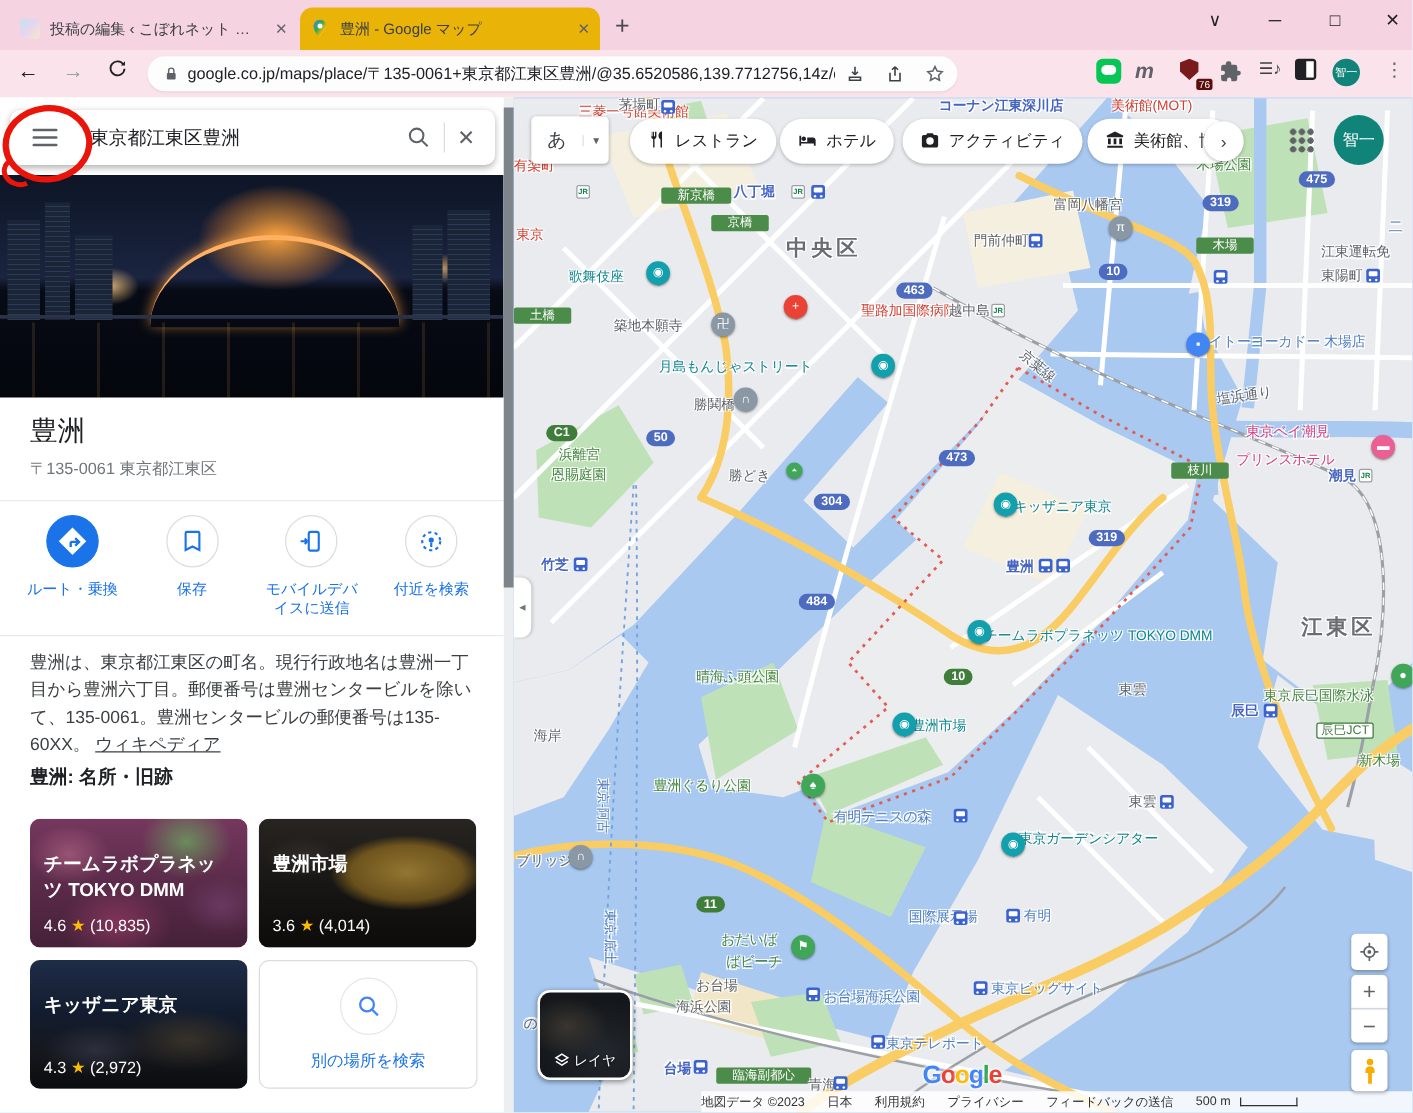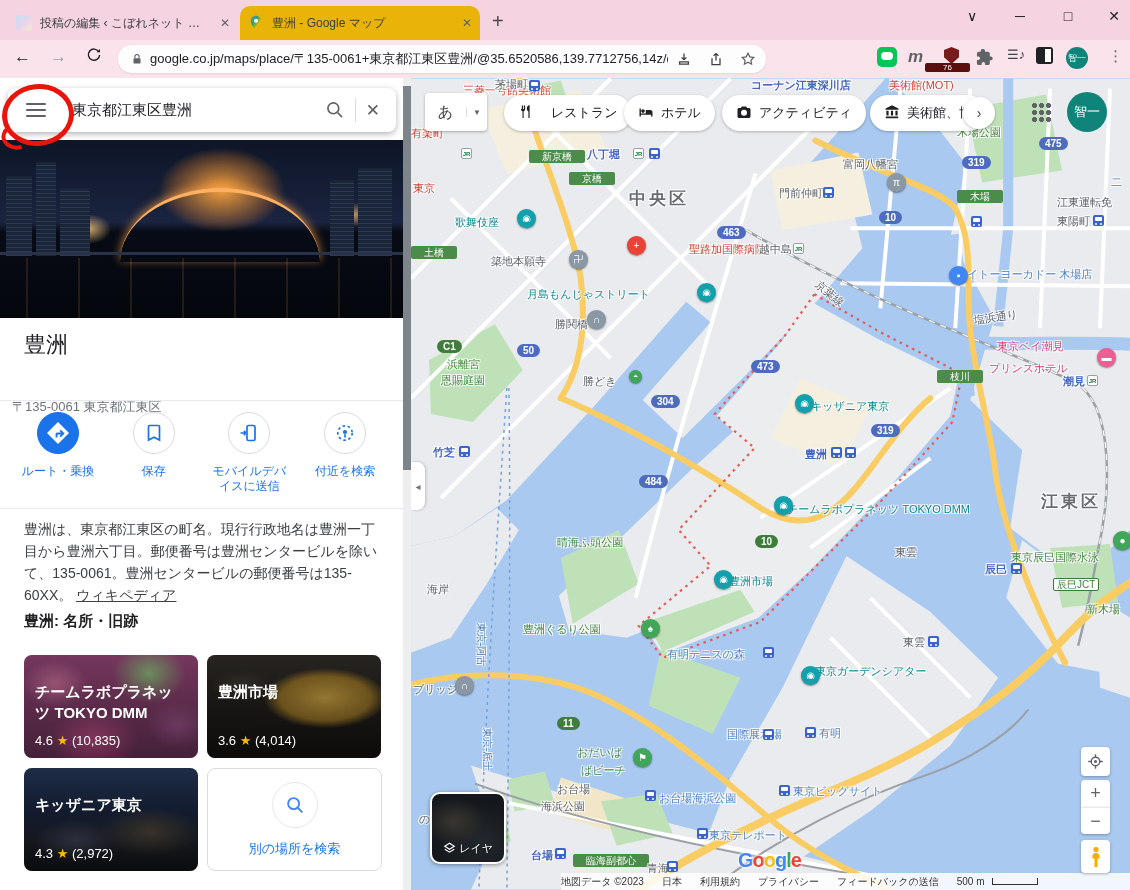--- a/index.html
+++ b/index.html
@@ -16,21 +16,21 @@
   .tab.active{background:#eab308;}
   .tab.inactive{background:transparent;}
   .newtab{position:absolute;top:10px;font-size:20px;color:#45494d;}
   .wctl{position:absolute;top:8px;font-size:14px;color:#202124;width:28px;text-align:center;}
   #toolbar{position:absolute;left:0;top:40px;width:1130px;height:38px;background:#fbe3ec;}
   .navbtn{position:absolute;top:7px;font-size:17px;color:#202124;}
   #omnibox{position:absolute;left:118px;top:45px;width:648px;height:28px;border-radius:14px;background:#fdfdfe;
     display:flex;align-items:center;box-shadow:0 1px 2px rgba(0,0,0,.08);}
   #omnibox .url{font-size:13px;color:#202124;white-space:nowrap;overflow:hidden;margin-left:6px;flex:1;}
   .ext{position:absolute;top:47px;width:22px;height:22px;}
-  .badge{position:absolute;right:-4px;bottom:-3px;background:#5b0e0e;color:#fff;font-size:8px;padding:0 18px;border-radius:2px;}
+  .badge{position:absolute;right:-4px;bottom:-3px;background:#5b0e0e;color:#fff;font-size:8px;padding:0 2px;border-radius:2px;}
   .avatar-sm{border-radius:50%;background:#11847a;color:#fff;font-size:9px;display:flex;align-items:center;justify-content:center;}
 
   
   #panel{position:absolute;left:0;top:78px;width:403px;height:812px;background:#fff;overflow:hidden;}
   #searchcard{position:absolute;left:8px;top:10px;width:388px;height:44px;background:#fff;border-radius:8px;
     box-shadow:0 2px 6px rgba(0,0,0,.3);display:flex;align-items:center;z-index:5;}
   #hamburger{width:20px;height:14px;margin:0 0 0 18px;display:flex;flex-direction:column;justify-content:space-between;}
   #hamburger span{display:block;height:2px;background:#5f6368;border-radius:1px;}
   #searchinput{flex:1;margin-left:26px;font-size:15px;color:#202124;white-space:nowrap;}
   .sdiv{width:1px;height:24px;background:#dadce0;margin:0 10px;}
@@ -40,21 +40,21 @@
       radial-gradient(30px 20px at 22% 50%, rgba(255,205,130,.8), transparent 75%),
       radial-gradient(26px 16px at 88% 42%, rgba(255,190,110,.7), transparent 75%),
       linear-gradient(#0d1526 0%, #1b2440 46%, #070b15 52%, #04060c 100%);}
   .bridge-arc{position:absolute;left:120px;top:48px;width:200px;height:70px;border-top:4px solid #ffb061;
     border-radius:50% 50% 0 0/100% 100% 0 0;box-shadow:0 -2px 10px rgba(255,160,70,.7);}
   .deck{position:absolute;left:0;top:112px;width:403px;height:3px;background:#2a3247;}
   .bldg{position:absolute;background:repeating-linear-gradient(#1b2538 0 3px, #2c3a57 3px 4px);}
   .reflect{position:absolute;left:0;top:118px;width:403px;height:60px;opacity:.5;
     background:repeating-linear-gradient(90deg, transparent 0 26px, rgba(255,170,80,.25) 26px 28px, transparent 28px 52px);}
   #place-title{position:absolute;left:24px;top:252px;font-size:22px;color:#202124;}
-  #place-addr{position:absolute;left:12px;top:288px;font-size:13px;color:#70757a;margin-top:32px;}
+  #place-addr{position:absolute;left:24px;top:288px;font-size:13px;color:#70757a;}
   .hdiv{position:absolute;left:0;width:403px;height:1px;background:#e8eaed;}
   #actions{position:absolute;left:0;top:334px;width:403px;height:90px;display:flex;justify-content:space-around;padding:0 10px;box-sizing:border-box;}
   .action{width:76px;display:flex;flex-direction:column;align-items:center;}
   .action .circ{width:40px;height:40px;border-radius:50%;border:1px solid #dadce0;display:flex;align-items:center;justify-content:center;background:#fff;}
   .action.primary .circ{background:#1a73e8;border-color:#1a73e8;}
   .action .albl{margin-top:10px;font-size:12px;color:#1a73e8;text-align:center;line-height:15px;}
   #desc{position:absolute;left:24px;top:440px;width:358px;font-size:14px;line-height:22px;color:#3c4043;}
   #desc a{color:#3c4043;text-decoration:underline;}
   #sect{position:absolute;left:24px;top:534px;font-size:15px;font-weight:bold;color:#202124;}
   .pcard{position:absolute;width:174px;height:103px;border-radius:8px;overflow:hidden;}
@@ -412,21 +412,21 @@
       <path d="M98,310 C100,450 98,640 96,812" stroke="#74a3dc" stroke-width="1.5" stroke-dasharray="3 4" fill="none"></path>
 
       <polygon points="404,216 470,254 552,296 542,344 470,424 398,496 350,544 252,580 228,548 300,488 268,452 344,370 304,336 374,258" fill="none" stroke="#e45b50" stroke-width="2.2" stroke-dasharray="2.5 4.5"></polygon>
     </svg>
 
     <div id="imebtn">
       <div class="ime-a">あ</div>
       <div class="ime-c">▼</div>
     </div>
     <div id="chips">
-        <div class="chip" style="left: 93px; gap: 11px;">
+        <div class="chip" style="left: 93px;">
           <span><svg width="15" height="15" viewBox="0 0 16 16">
               <path d="M3.2 1.5v4.2c0 1 .7 1.8 1.6 2V15h1.2V7.7c.9-.2 1.6-1 1.6-2V1.5H6.4v3.8h-.9V1.5H4.3v3.8h-.9V1.5h-.2zM11.5 1.3c-1.3.5-2.1 2-2.1 3.6 0 1.4.7 2.6 1.7 3.1V15h1.3V1.3h-.9z" fill="#202124"></path>
             </svg></span>
           <span>レストラン</span>
         </div>
         <div class="chip" style="left: 213px;">
           <span><svg width="16" height="16" viewBox="0 0 16 16">
               <path d="M1.5 12.5v-8h1.4v5.1h4.9V6h4.6c1.2 0 2.1 1 2.1 2.1v4.4h-1.4v-1.7H2.9v1.7H1.5zM5 8.8c-1 0-1.8-.8-1.8-1.8S4 5.2 5 5.2s1.8.8 1.8 1.8S6 8.8 5 8.8z" fill="#202124"></path>
             </svg></span>
           <span>ホテル</span>

